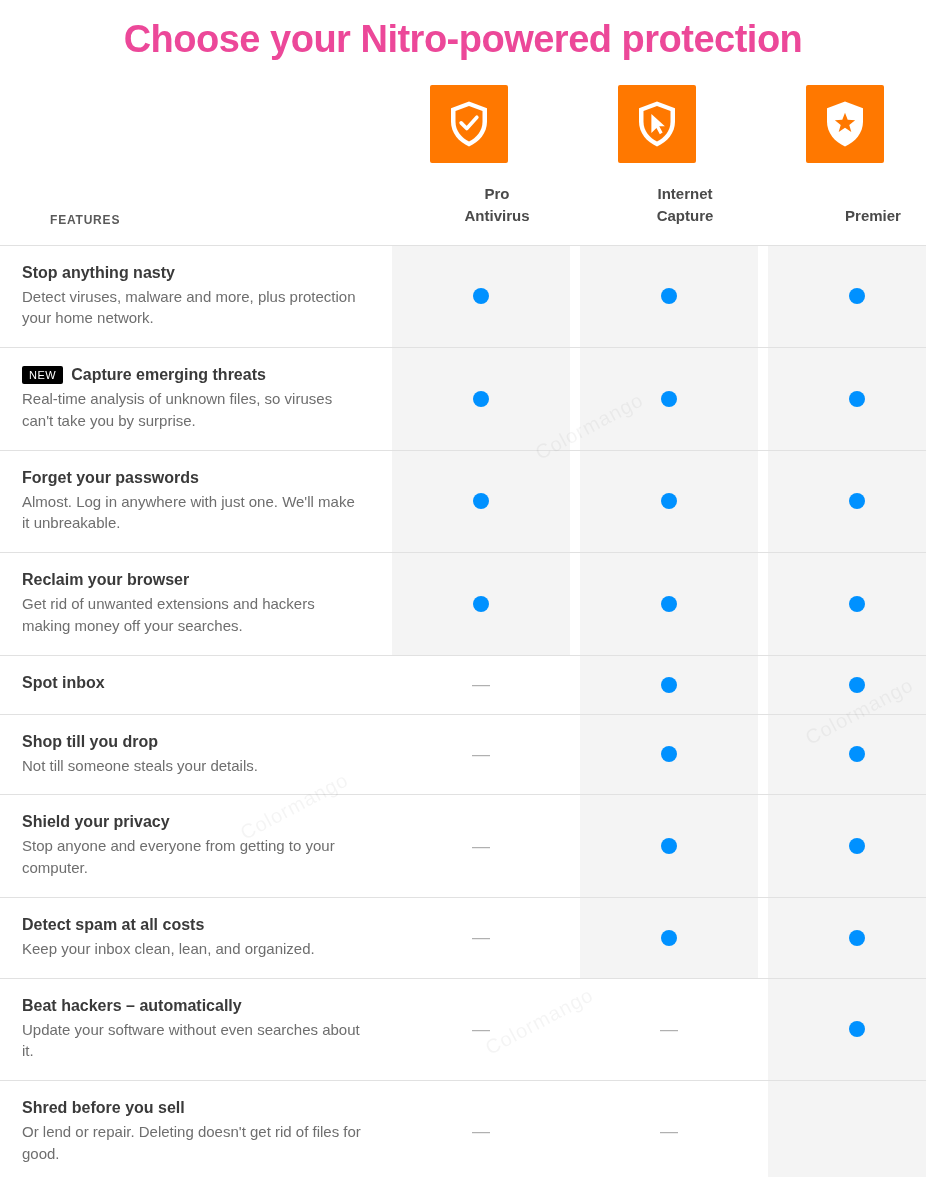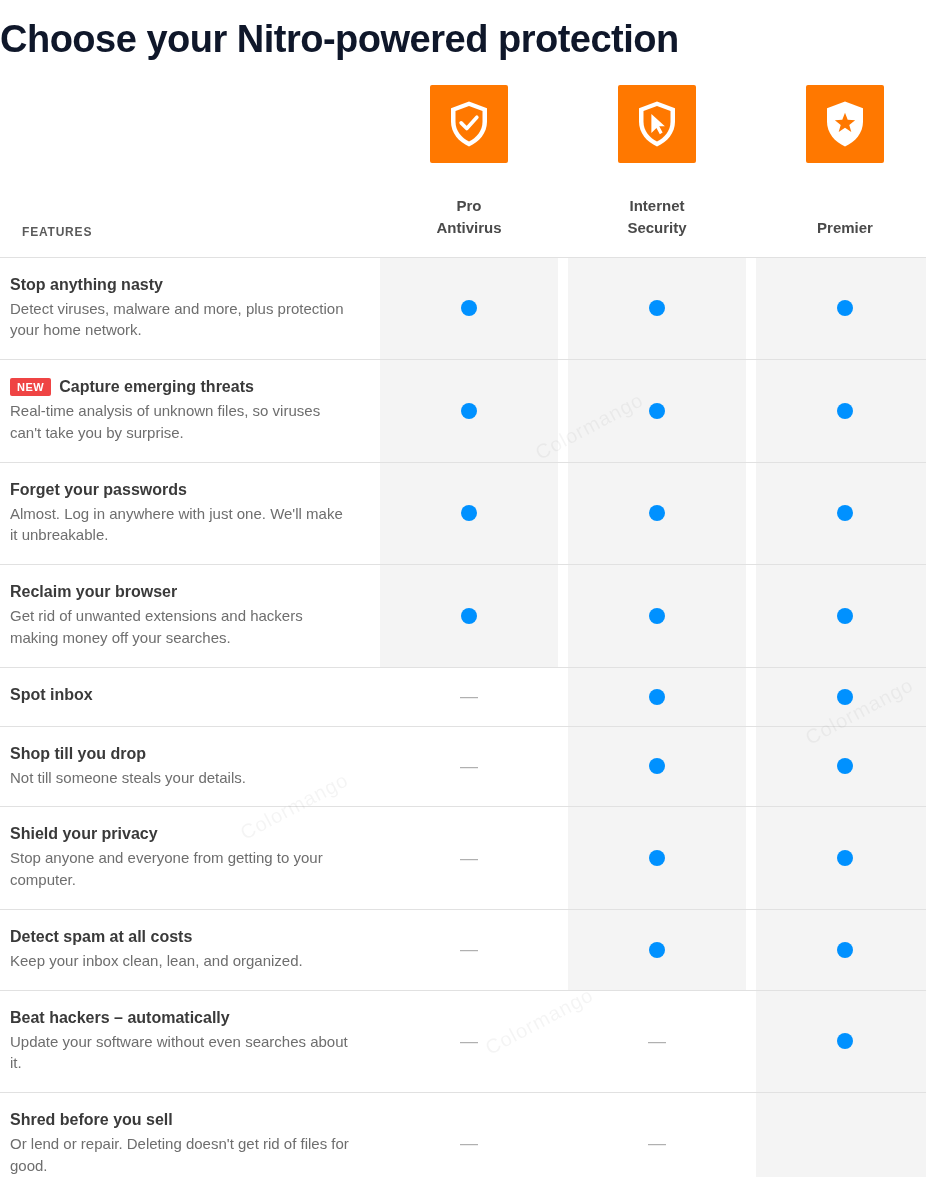--- a/index.html
+++ b/index.html
@@ -3,23 +3,24 @@
 <meta charset="utf-8">
 <style>
   * { box-sizing: border-box; margin: 0; padding: 0; }
   body {
     font-family: -apple-system, BlinkMacSystemFont, "Segoe UI", Arial, sans-serif;
     background: #fff;
     width: 926px;
     color: #3a3a3a;
   }
   .page-title {
+    text-align: center;
     font-size: 38px;
     font-weight: 600;
-    color: #0f172a;
+    color: #ec4899;
     padding: 18px 0 24px;
     letter-spacing: -0.5px;
   }
   .table {
     width: 100%;
   }
   .row {
     display: flex;
     align-items: stretch;
   }
@@ -55,50 +56,51 @@
   .icon-box svg { width: 54px; height: 54px; }
   
   .header-row { align-items: flex-end; position: relative; }
   .header-row .feature-col {
     font-size: 12px;
     font-weight: 700;
     letter-spacing: 0.8px;
     color: #5a5a5a;
     padding: 32px 22px 18px;
     position: relative;
+    margin-left: 28px;
   }
   .header-row .plan-col {
     font-size: 15px;
     font-weight: 600;
     color: #4a4a4a;
     text-align: center;
     line-height: 1.45;
     flex-direction: column;
-    padding: 32px 0 18px;
+    padding: 20px 0 18px;
   }
   
-  .data-row { border-top: 1px solid #e1e1e1; }
+  .data-row { border-top: 1px solid #e1e1e1; padding-left: 12px; }
   .data-row .plan-col.included { background: #f4f4f4; }
   .feature-title {
     font-size: 16px;
     font-weight: 600;
     color: #3a3a3a;
     margin-bottom: 4px;
   }
   .feature-desc {
     font-size: 15px;
     color: #6e6e6e;
     line-height: 1.45;
   }
   .new-badge {
     display: inline-block;
-    background: #ef4444;
+    background: #000000;
     color: #fff;
     font-size: 11px;
-    font-weight: 700;
+    font-weight: 400;
     letter-spacing: 0.5px;
     padding: 3px 7px;
     border-radius: 2px;
     margin-right: 8px;
     vertical-align: 1px;
   }
   .dot {
     width: 16px;
     height: 16px;
     border-radius: 50%;
@@ -162,21 +164,21 @@
   <div class="row header-row">
     <div class="feature-col">FEATURES</div>
     <div class="gap-col"></div>
     <div class="plan-col">
       <span>Pro</span>
       <span>Antivirus</span>
     </div>
     <div class="gap-col"></div>
     <div class="plan-col">
       <span>Internet</span>
-      <span>Security</span>
+      <span>Capture</span>
     </div>
     <div class="gap-col"></div>
     <div class="plan-col">
       <span>Premier</span>
     </div>
   </div>
 
   <div id="rows-container">
       <div class="row data-row">
         <div class="feature-col">

